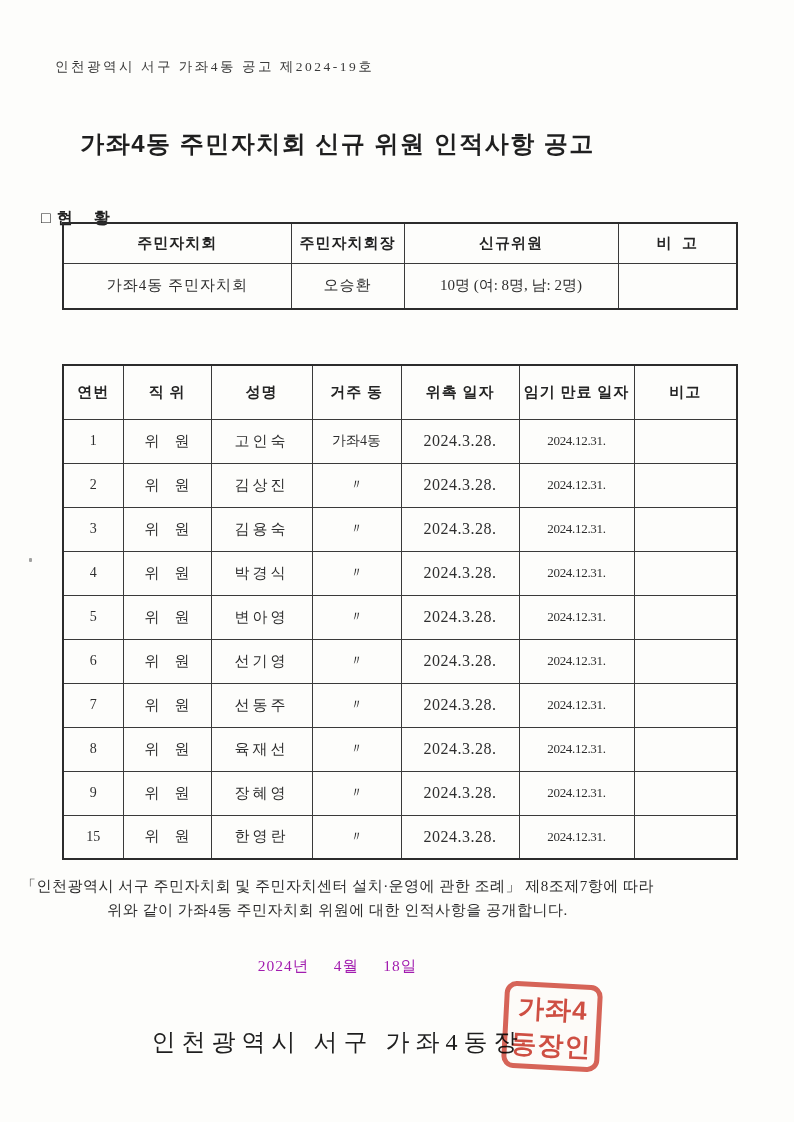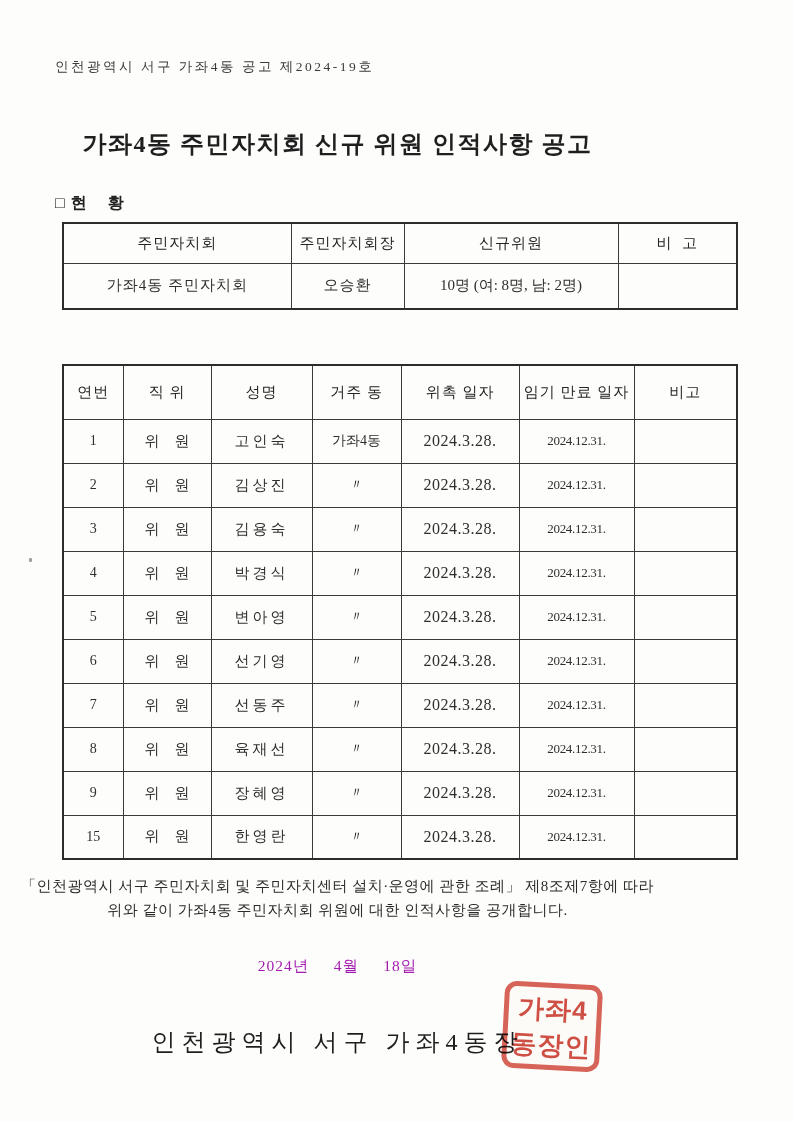--- a/index.html
+++ b/index.html
@@ -14,46 +14,46 @@
   .page { position:relative; width:675px; height:1122px; }
 
   .doc-number {
     position:absolute; top:58px; left:55px;
     font-size:13.5px; letter-spacing:2.5px; color:#3a3a3a;
     white-space:pre;
   }
   .title {
     position:absolute; top:128px; left:0; width:100%;
     text-align:center;
-    font-family:Liberation Serif, serif;
+    font-family:Liberation Sans, sans-serif;
     font-weight:bold; font-size:24px; letter-spacing:1.5px;
     color:#1f1f1f;
   }
   .sec-heading {
-    position:absolute; left:55px;
+    position:absolute; left:41px;
     font-size:16px; font-weight:bold; letter-spacing:1px;
-    white-space:pre; color:#222;
+    white-space:pre; color:#222;margin-top:15px;
   }
   .sec1 { top:193px; }
   .sec2 { top:337px; }
 
   table { border-collapse:collapse; table-layout:fixed; }
   .doc-table {
     position:absolute; left:62px; width:674px;
     border:2px solid #2c2c2c;
   }
   .t1 { top:222px; }
   .t2 { top:364px; }
   .doc-table th, .doc-table td {
     border:1px solid #3a3a3a;
     text-align:center; vertical-align:middle;
     font-weight:normal; padding:0;
     overflow:hidden;
   }
-  .doc-table th { font-size:15px; letter-spacing:1px; white-space:pre; color:#242424; }
+  .doc-table th { font-size:15px; letter-spacing:1px; white-space:pre; color:#242424;font-weight:bold; }
   .t1 .hrow { height:40px; }
   .t1 .drow { height:46px; }
   .t2 .hrow { height:54px; }
   .t2 .drow { height:44px; }
 
   .s-council { font-size:15px; letter-spacing:1px; }
   .s-chair   { font-size:15px; letter-spacing:1px; }
   .s-new     { font-size:15px; }
 
   .c-no   { font-size:14px; }

